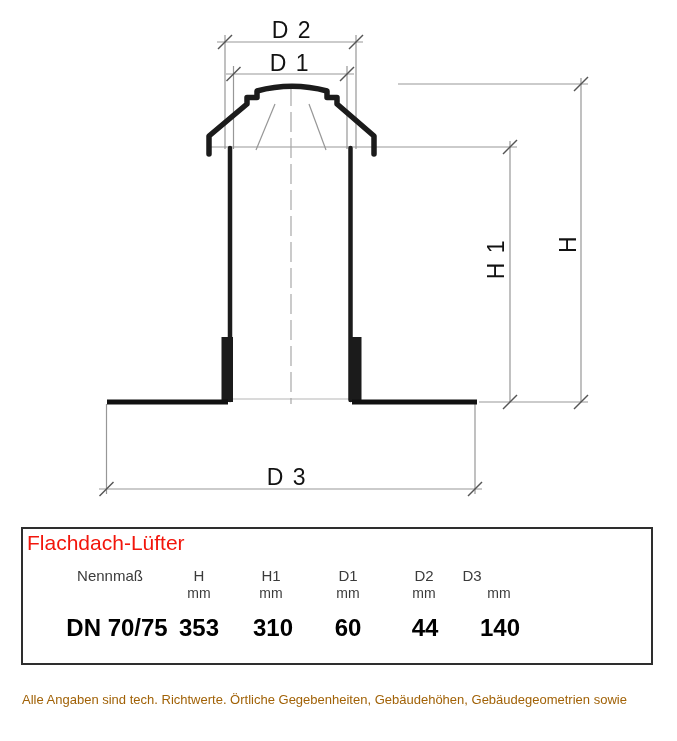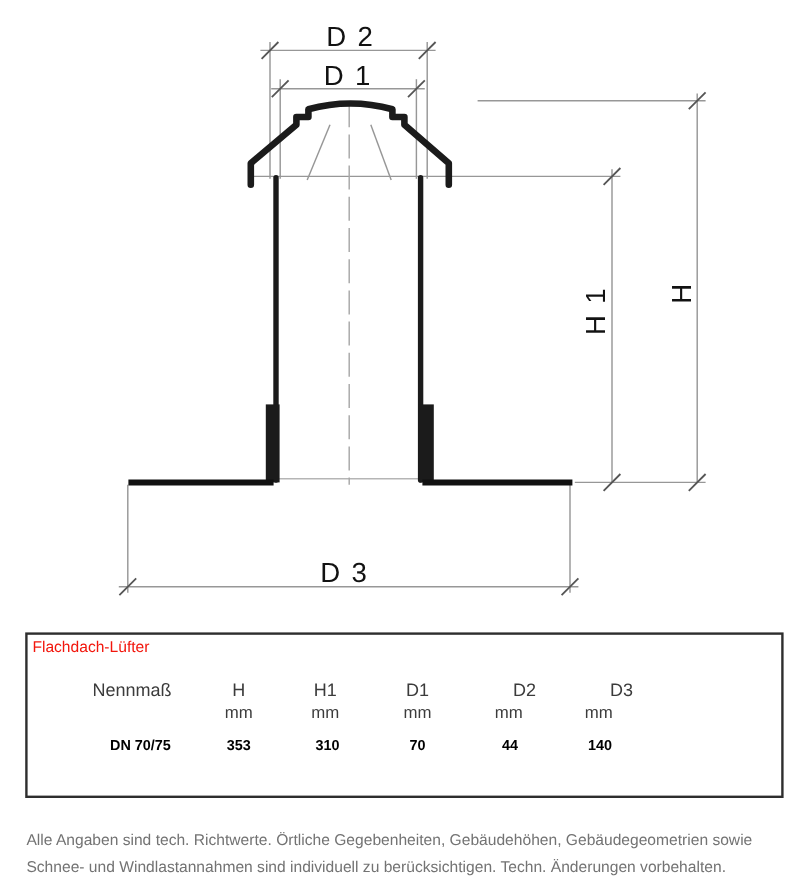--- a/index.html
+++ b/index.html
@@ -4,28 +4,28 @@
 <style>
   html,body{margin:0;padding:0;background:#fff;}
   .page{position:relative;width:677px;height:741px;background:#ffffff;overflow:hidden;
         font-family:"Liberation Sans",sans-serif;}
   .drawing{position:absolute;left:0;top:0;width:677px;height:520px;}
   svg text{font-family:"Liberation Sans",sans-serif;}
   .dim-label{font-size:23px;fill:#121212;letter-spacing:1.5px;}
 
   .spec-table{position:absolute;left:21px;top:527px;width:628px;height:134px;
               border:2px solid #2e2e2e;background:#fff;}
-  .table-title{position:absolute;left:4px;top:2px;font-size:13px;color:#f2160c;}
+  .table-title{position:absolute;left:4px;top:2px;font-size:21px;color:#f2160c;}
   .col{position:absolute;transform:translateX(-50%);white-space:nowrap;text-align:center;}
   .hdr{top:38px;font-size:15px;color:#3b3b3b;}
   .unit{top:56px;font-size:14px;color:#3b3b3b;}
-  .val{top:85px;font-size:12px;font-weight:bold;color:#000;}
+  .val{top:85px;font-size:24px;font-weight:bold;color:#000;}
 
   .footer{position:absolute;left:22px;top:688px;width:630px;font-size:13px;
-          color:#737373;line-height:23px;}
+          color:#a16207;line-height:23px;}
 </style>
 </head>
 <body>
 
 <div class="page">
 
   <svg class="drawing" viewBox="0 0 677 520">
 
     <g stroke="#979797" stroke-width="1.2" fill="none">
       <line x1="225" y1="35" x2="225" y2="149"></line>
@@ -86,35 +86,34 @@
     <text class="dim-label" x="576" y="244" text-anchor="middle" transform="rotate(-90 576 244)">H</text>
   </svg>
 
   <div class="spec-table">
     <div class="table-title">Flachdach-Lüfter</div>
 
     <div class="col hdr" style="left:87px">Nennmaß</div>
     <div class="col hdr" style="left:176px">H</div>
     <div class="col hdr" style="left:248px">H1</div>
     <div class="col hdr" style="left:325px">D1</div>
-    <div class="col hdr" style="left:414px">D2</div>
-    <div class="col hdr" style="left:495px">D3</div>
+    <div class="col hdr" style="left:401px">D2</div>
+    <div class="col hdr" style="left:449px">D3</div>
 
     <div class="col unit" style="left:176px">mm</div>
     <div class="col unit" style="left:248px">mm</div>
     <div class="col unit" style="left:325px">mm</div>
     <div class="col unit" style="left:401px">mm</div>
     <div class="col unit" style="left:476px">mm</div>
 
     <div class="col val" style="left:94px">DN 70/75</div>
     <div class="col val" style="left:176px">353</div>
     <div class="col val" style="left:250px">310</div>
-    <div class="col val" style="left:325px">70</div>
+    <div class="col val" style="left:325px">60</div>
     <div class="col val" style="left:402px">44</div>
     <div class="col val" style="left:477px">140</div>
   </div>
 
   <div class="footer">
     <div>Alle Angaben sind tech. Richtwerte. Örtliche Gegebenheiten, Gebäudehöhen, Gebäudegeometrien sowie</div>
-    <div>Schnee- und Windlastannahmen sind individuell zu berücksichtigen. Techn. Änderungen vorbehalten.</div>
   </div>
 
 </div>
 
 </body></html>

